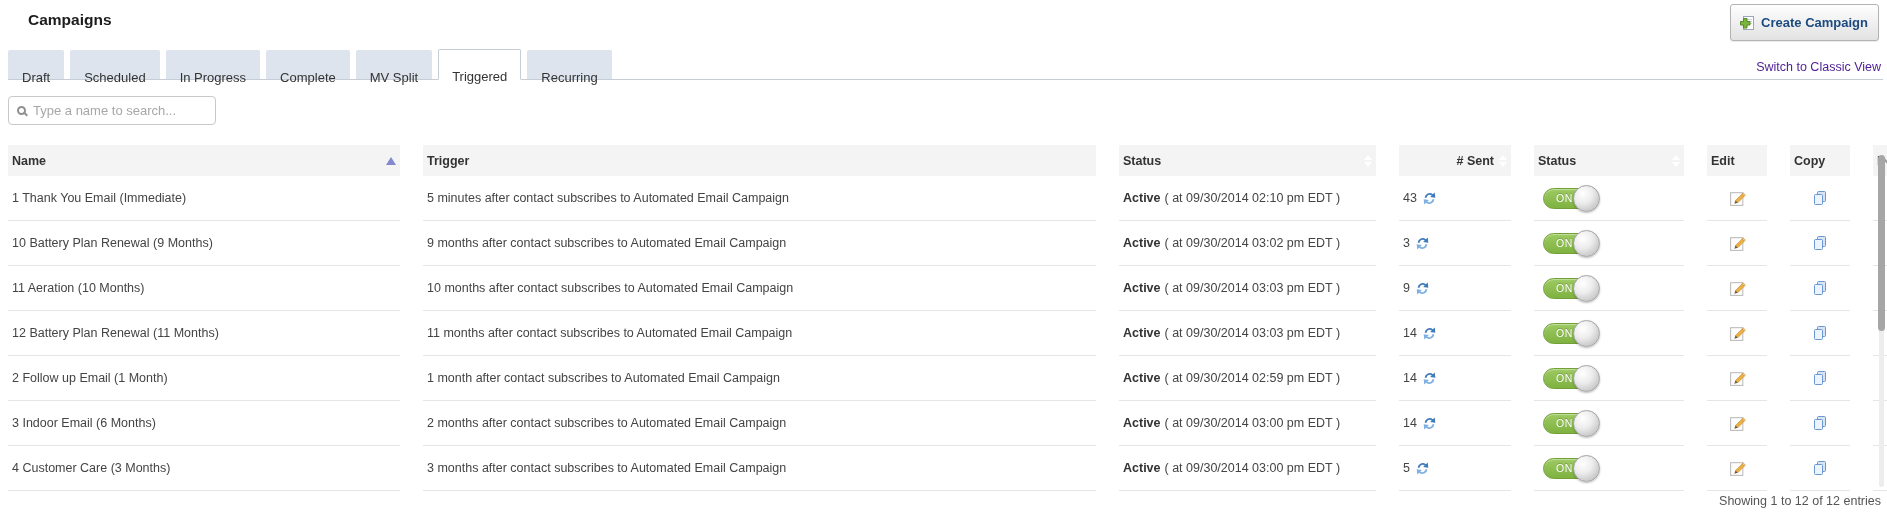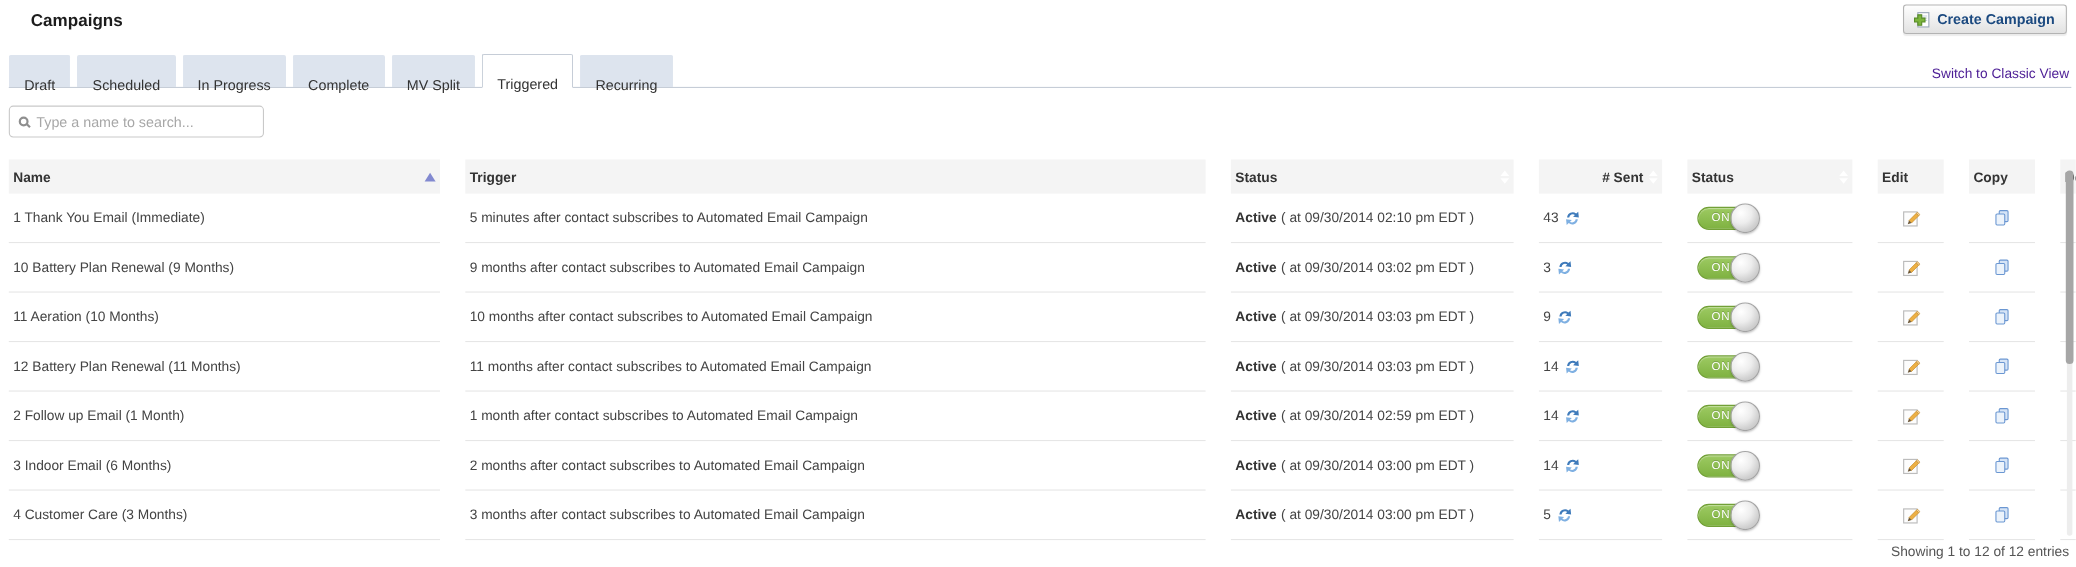--- a/index.html
+++ b/index.html
@@ -4,21 +4,21 @@
 <style>
   * { box-sizing: border-box; margin: 0; padding: 0; }
   html,body { width:1887px; height:515px; }
   body {
     position: relative; overflow: hidden; background: #fff;
     font-family: "Liberation Sans", sans-serif; color:#444;
   }
   
   .page-title { position:absolute; left:12px; top:11px; font-size:15.5px; font-weight:bold; color:#1c1c1c;margin-left:16px; }
   .create-btn {
-    position:absolute; right:8px; top:4px; height:27px;
+    position:absolute; right:8px; top:4px; height:37px;
     display:inline-flex; align-items:center; gap:6px; padding:0 10px 0 8px;
     background:linear-gradient(#fefefe,#e2e2e2); border:1px solid #b3b3b3; border-radius:3px;
     font-size:13px; font-weight:bold; color:#1c4a80; cursor:pointer;
     box-shadow:0 1px 1px rgba(0,0,0,.08);
   }
   .create-btn svg { display:block; }
   
   .tabbar {
     position:absolute; left:8px; right:4px; top:50px; height:30px;
     display:flex; align-items:flex-end; gap:6px; border-bottom:1px solid #c6cdd7;
@@ -28,21 +28,21 @@
     background:#dde4ee; border:1px solid #dde4ee; border-bottom:none;
     border-radius:2px 2px 0 0; cursor:pointer; white-space:nowrap;
   }
   .tab.active {
     background:#fff; border:1px solid #c6cdd7; border-bottom:1px solid #fff;
     height:31px; line-height:30px; margin-bottom:-1px; position:relative; z-index:2;
   }
   .switch-link { position:absolute; right:6px; top:60px; font-size:12.5px; color:#4c1d95; cursor:pointer; }
   
   .search-box {
-    position:absolute; left:8px; top:96px; width:232px; height:29px;
+    position:absolute; left:8px; top:96px; width:208px; height:29px;
     border:1px solid #c9c9c9; border-radius:4px; background:#fff;
     display:flex; align-items:center; padding:0 8px; gap:7px;
   }
   .search-box input { border:none; outline:none; flex:1; font-size:13px; color:#555; font-family:inherit; background:transparent; }
   .search-box input::placeholder { color:#a7a7a7; }
   .mag { position:relative; width:9px; height:9px; border:2px solid #8f8f8f; border-radius:50%; flex:none; }
   .mag::after { content:""; position:absolute; width:5px; height:2px; background:#8f8f8f; right:-4px; bottom:-2px; transform:rotate(45deg); }
   
   .tbl {
     position:absolute; left:8px; top:145px;

